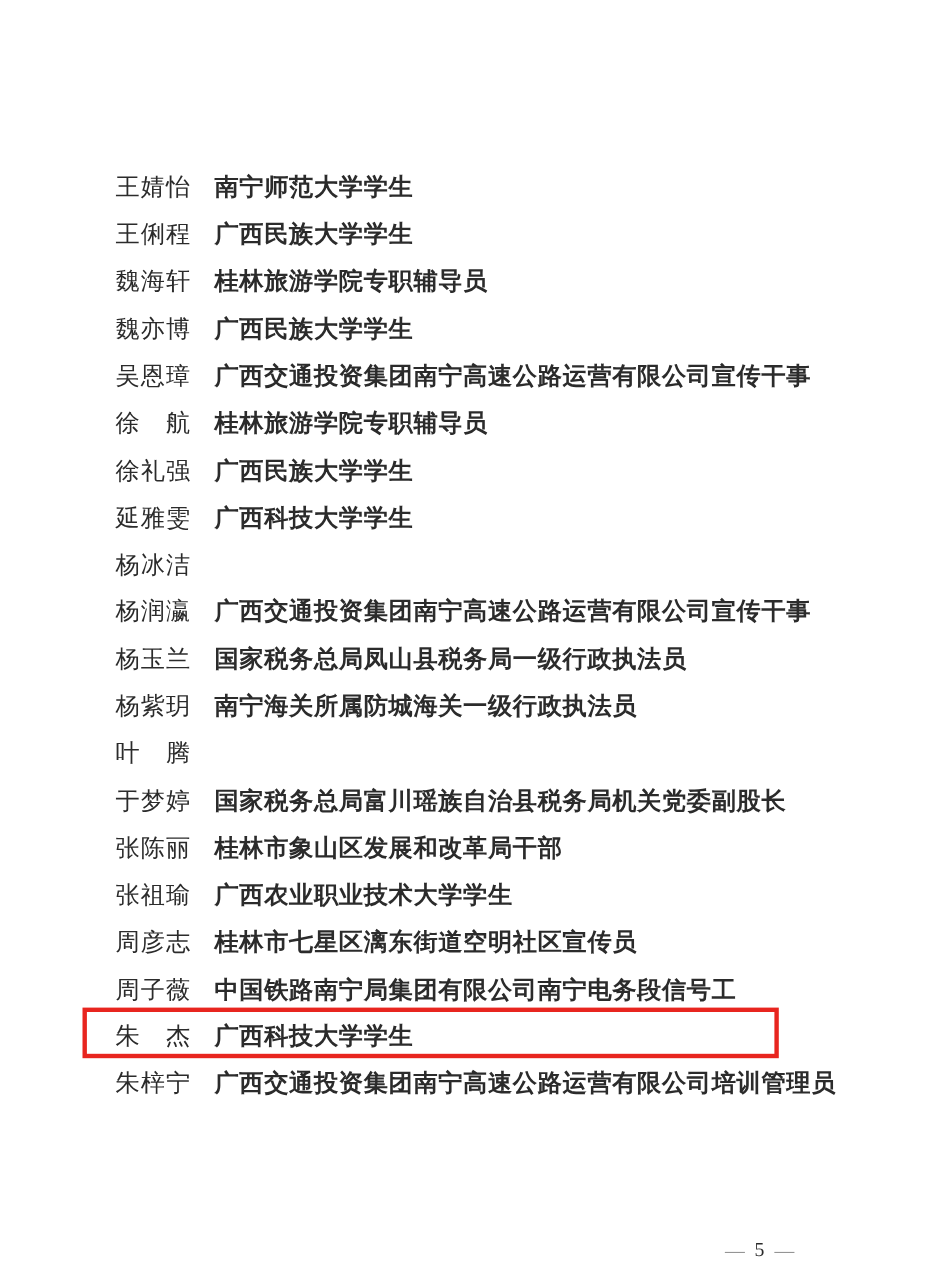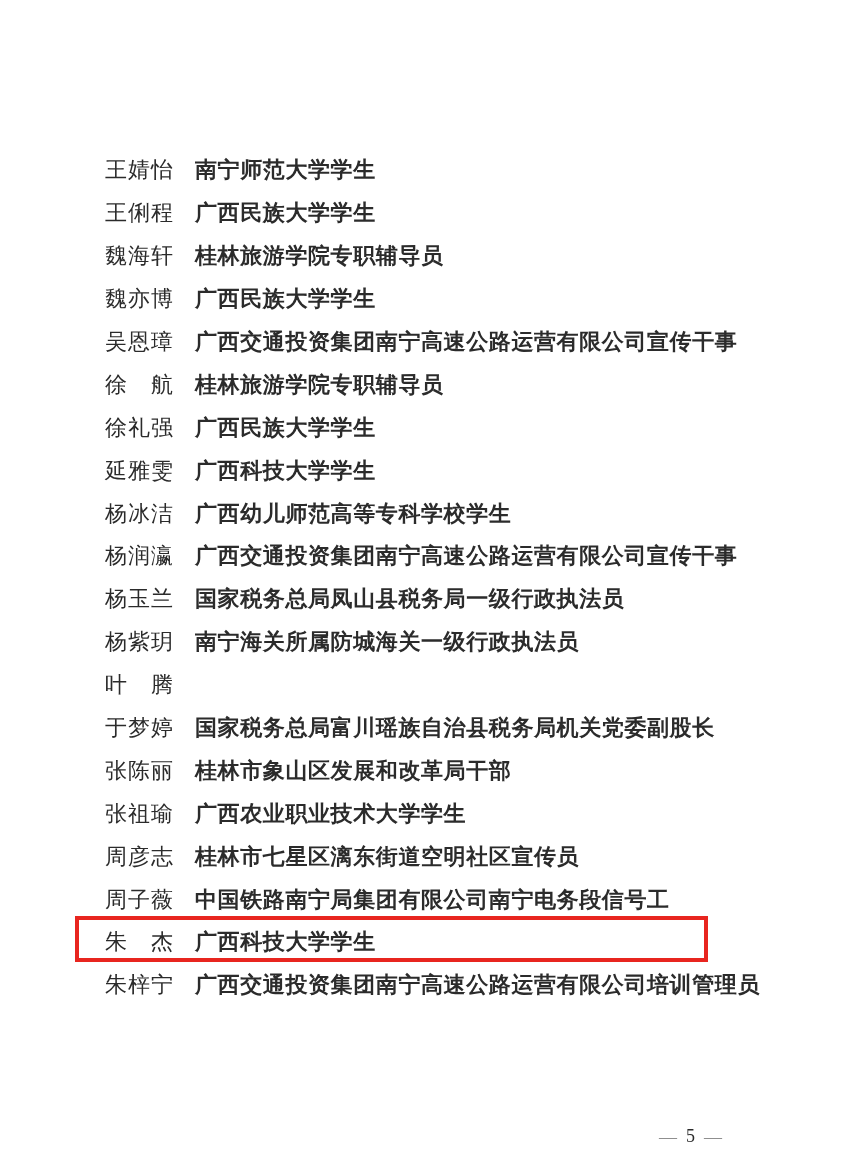--- a/index.html
+++ b/index.html
@@ -141,21 +141,20 @@
           <span>雯</span>
         </span>
         <span class="title">广西科技大学学生</span>
       </div>
       <div class="row">
         <span class="name">
           <span>杨</span>
           <span>冰</span>
           <span>洁</span>
         </span>
-        <span class="title">广西幼儿师范高等专科学校学生</span>
       </div>
       <div class="row">
         <span class="name">
           <span>杨</span>
           <span>润</span>
           <span>瀛</span>
         </span>
         <span class="title">广西交通投资集团南宁高速公路运营有限公司宣传干事</span>
       </div>
       <div class="row">

